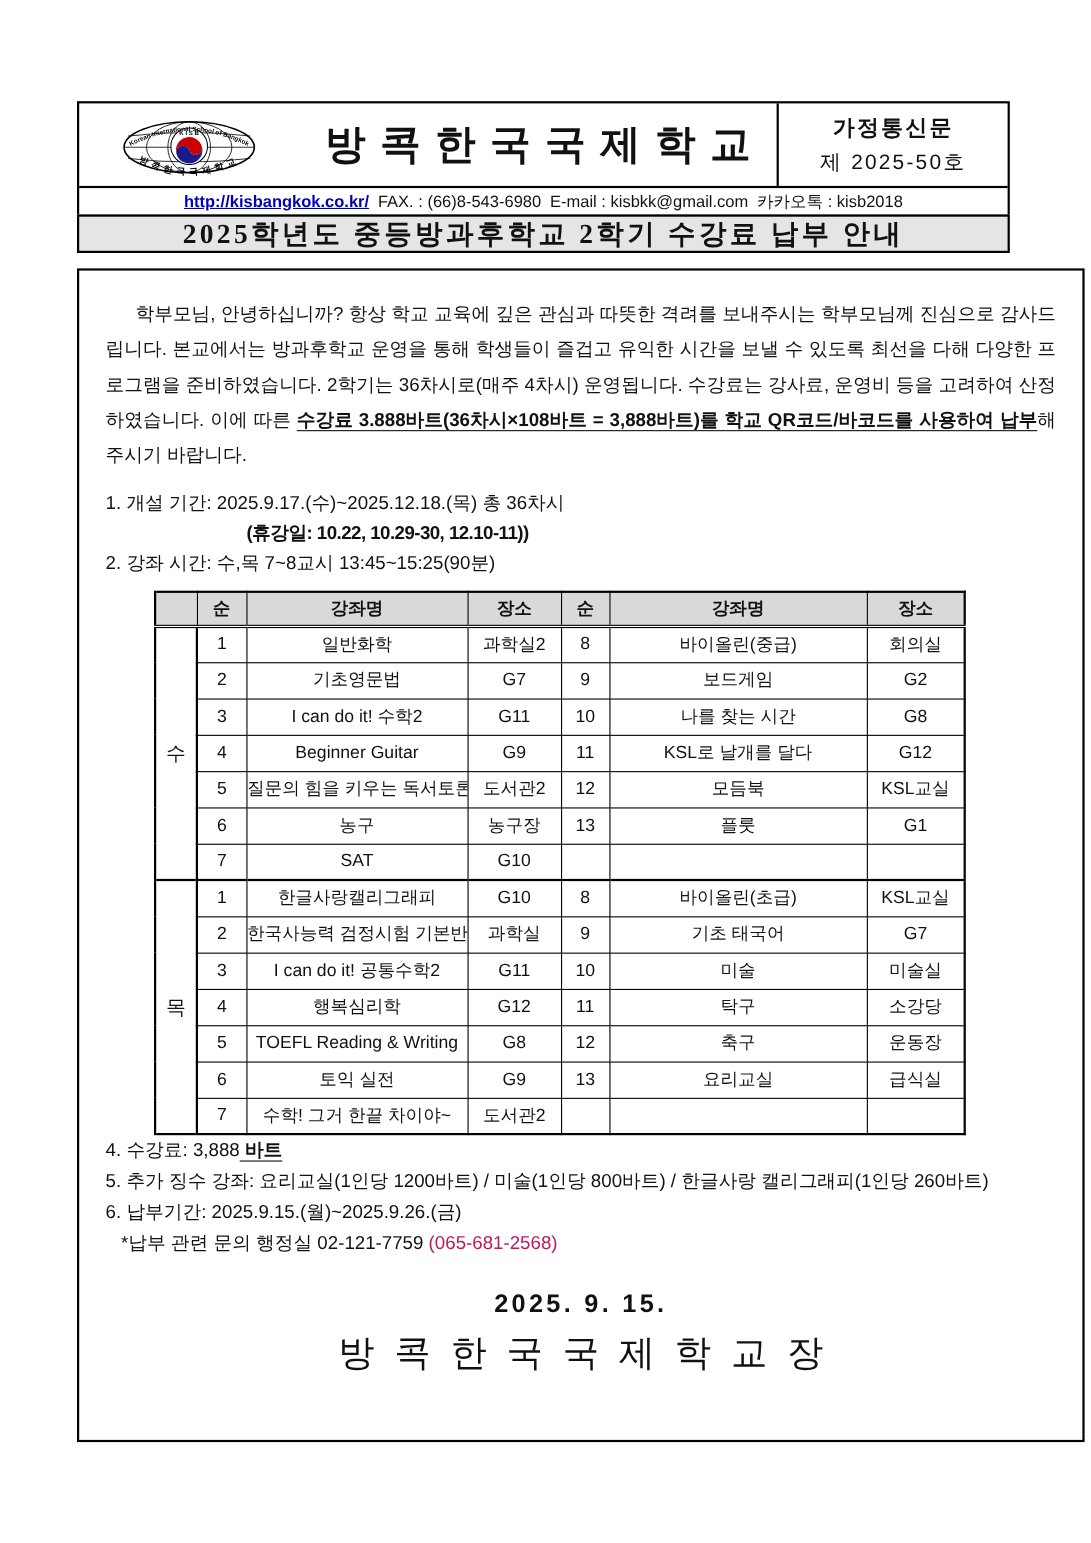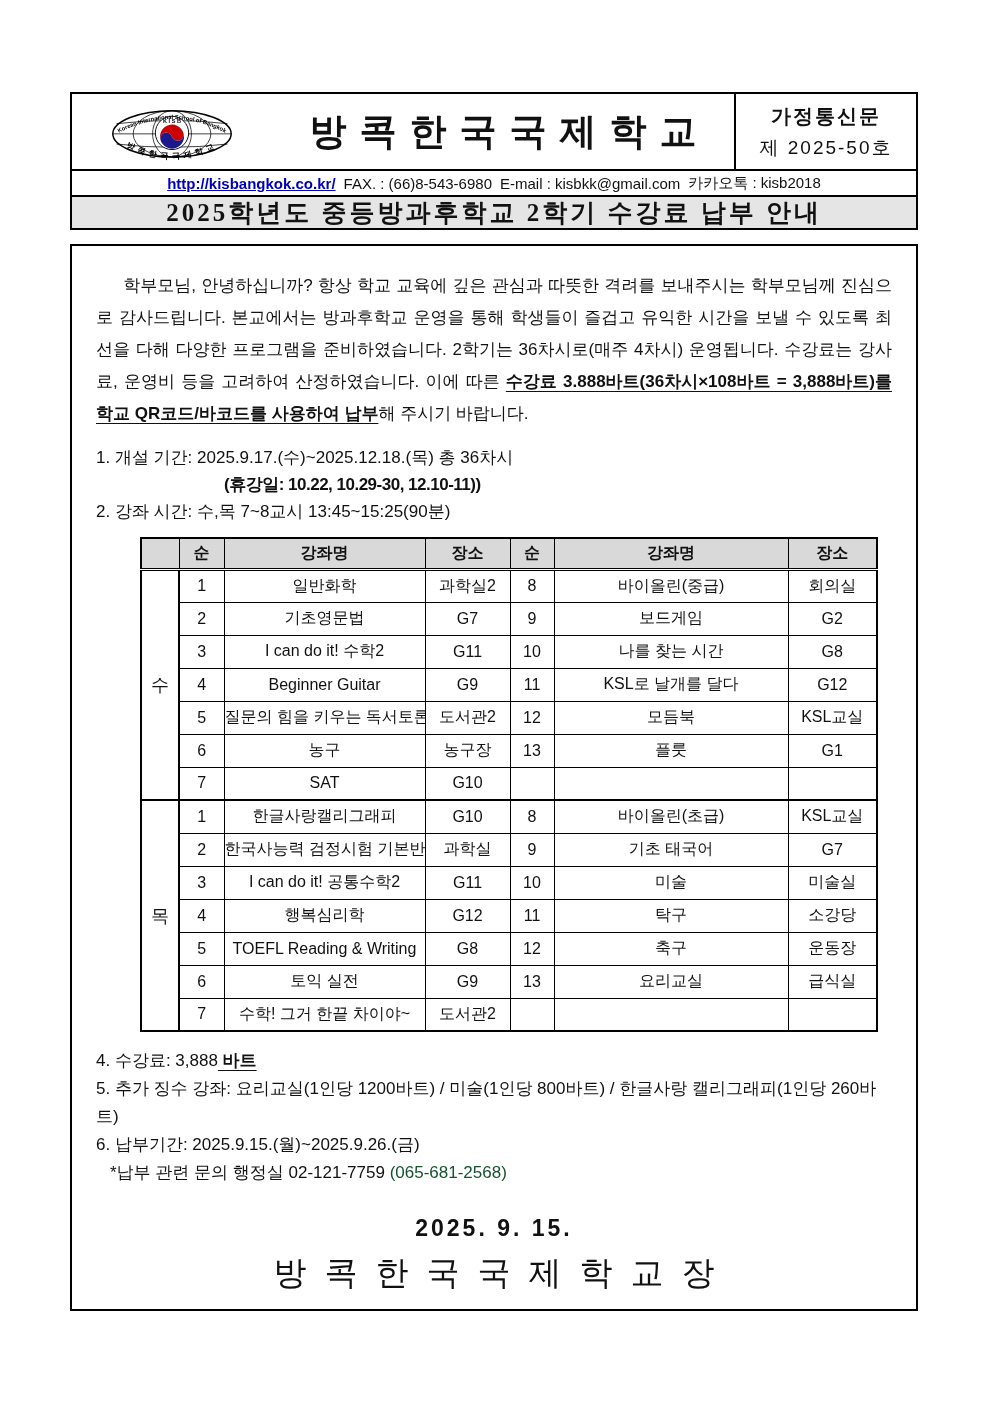--- a/index.html
+++ b/index.html
@@ -10,37 +10,37 @@
     color:#111;
   }
   .page { width:992px; height:1403px; padding:92px 72px 0 70px; }
 
   
   .header-box { border:2px solid #000; width:848px; }
   .header-row1 { display:flex; height:75px; align-items:center; }
   .logo-cell { width:200px; display:flex; justify-content:center; align-items:center; }
   .name-cell { flex:1; text-align:center; font-size:37px; font-weight:bold;
                letter-spacing:13px; padding-left:13px; white-space:nowrap; }
-  .doc-cell { width:182px; height:100%; border-left:2px solid #000;
+  .doc-cell { width:210px; height:100%; border-left:2px solid #000;
               display:flex; flex-direction:column; justify-content:center;
               align-items:center; gap:5px; }
   .doc-type { font-weight:bold; font-size:20px; letter-spacing:2px; }
   .doc-no   { font-size:19px; letter-spacing:2px; }
   .header-row2 { border-top:2px solid #000; height:26px; display:flex;
                  justify-content:center; align-items:center; gap:8px;
                  font-size:15px; white-space:nowrap; }
   .url-link { color:#0000bb; text-decoration:underline; font-weight:bold; }
 
   .banner { width:848px; margin-top:-2px; border:2px solid #000; height:35px;
             display:flex; align-items:center; justify-content:center;
             font-family:"Liberation Serif","DejaVu Serif",serif;
             font-weight:bold; font-size:25px; letter-spacing:3px; white-space:nowrap; }
 
   
-  .main-box { margin-top:14px; border:2px solid #000; width:848px; height:1067px;
+  .main-box { margin-top:14px; border:2px solid #000; width:916px; height:1067px;
               padding:24px 24px 0 24px; }
 
   .para { font-size:17px; line-height:32px; text-align:justify; text-indent:1.6em; }
   .emph { font-weight:bold; text-decoration:underline; text-underline-offset:4px; }
 
   .num-list { margin-top:14px; font-size:17px; line-height:27px; }
   .sub-item { font-weight:bold; margin-left:128px; letter-spacing:-0.5px; }
 
   
   table.courses { border-collapse:collapse; margin:12px 0 0 44px; width:736px;
@@ -49,21 +49,21 @@
   table.courses th { background:#d9d9d9; border:1px solid #000;
                      border-bottom:3px double #000; font-weight:bold;
                      height:31px; text-align:center; }
   table.courses th.dayh { border-bottom:3px double #000; }
   table.courses td { border:1px solid #000; height:33px; text-align:center;
                      overflow:hidden; white-space:nowrap; }
   table.courses td.day { font-size:18px; font-weight:normal; border-right:2px solid #000; }
   table.courses tr.sec td { border-top:2px solid #000; }
   table.courses th:first-child, table.courses td.day { border-left:2px solid #000; }
 
-  .footer-list { margin-top:15px; font-size:17px; line-height:28px; }
+  .footer-list { font-size:17px; line-height:28px; }
   .note-line { margin-left:14px; }
   .phone-colored { }
 
   .date-line { margin-top:28px; text-align:center; font-size:23px; font-weight:bold;
                letter-spacing:3px; }
   .sign-line { margin-top:9px; text-align:center; font-size:33px; font-weight:normal;
                letter-spacing:18px; padding-left:18px; white-space:nowrap; }
 </style>
 </head>
 <body>
@@ -260,20 +260,20 @@
             <td></td>
             <td></td>
           </tr>
         </tbody>
     </table>
 
     <div class="footer-list">
       <div><span>4. 수강료: 3,888</span><span class="emph" style="white-space:pre"> 바트</span></div>
       <div>5. 추가 징수 강좌: 요리교실(1인당 1200바트) / 미술(1인당 800바트) / 한글사랑 캘리그래피(1인당 260바트)</div>
       <div>6. 납부기간: 2025.9.15.(월)~2025.9.26.(금)</div>
-      <div class="note-line"><span>*납부 관련 문의 행정실 02-121-7759 </span><span class="phone-colored" id="phone-colored" style="color: #14532d;">(065-681-2568)</span></div>
+      <div class="note-line"><span>*납부 관련 문의 행정실 02-121-7759 </span><span class="phone-colored" id="phone-colored" style="color: #be185d;">(065-681-2568)</span></div>
     </div>
 
     <div class="date-line">2025. 9. 15.</div>
     <div class="sign-line">방콕한국국제학교장</div>
 
   </div>
 </div>
 
 </body></html>

